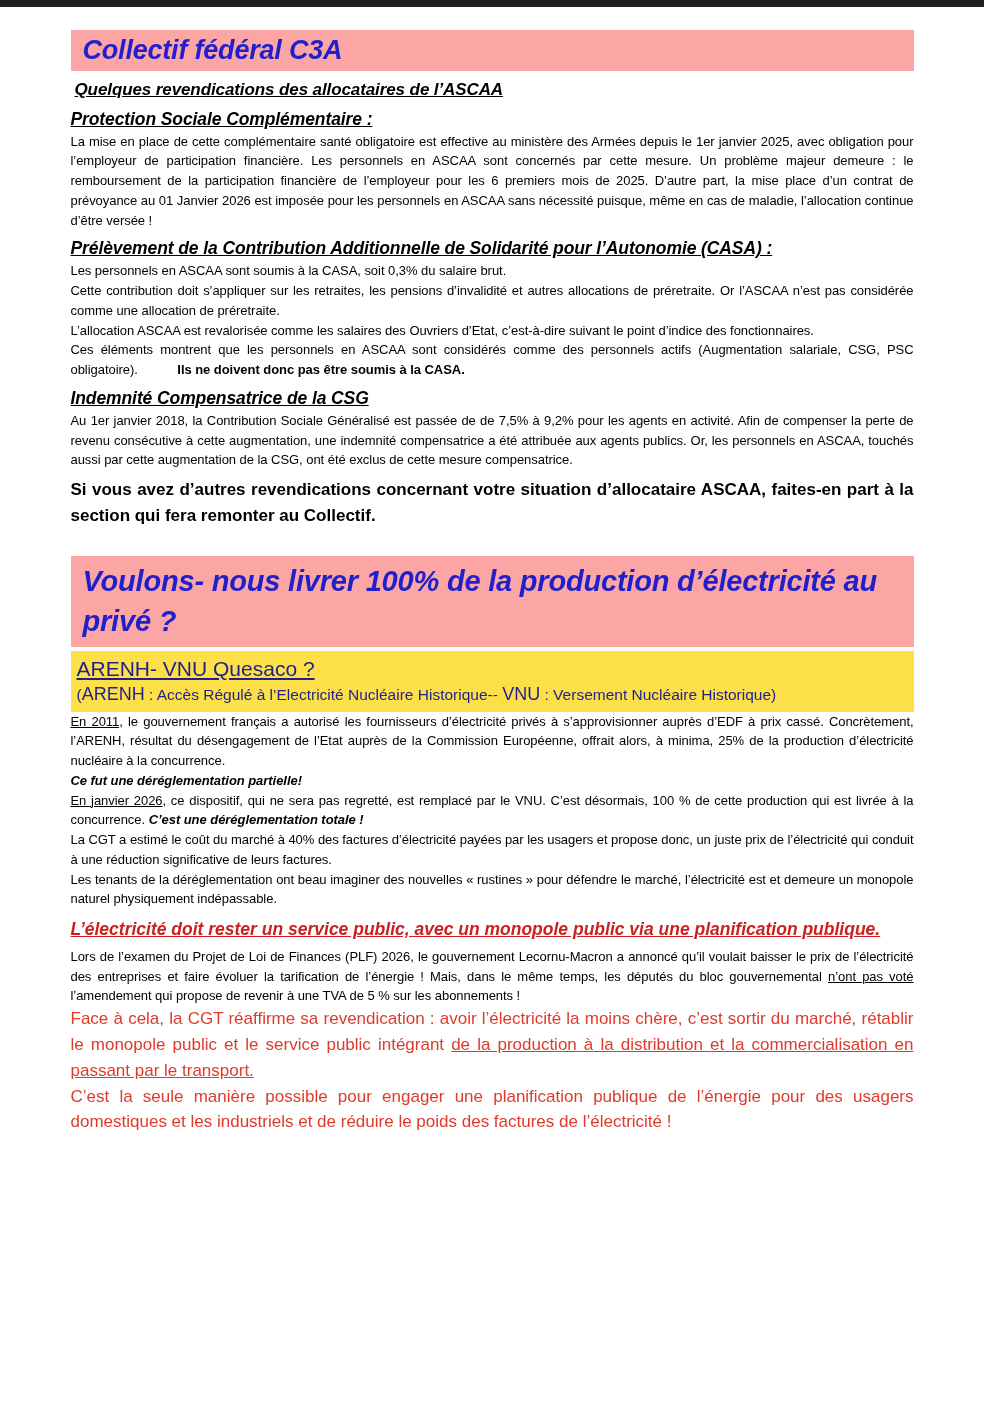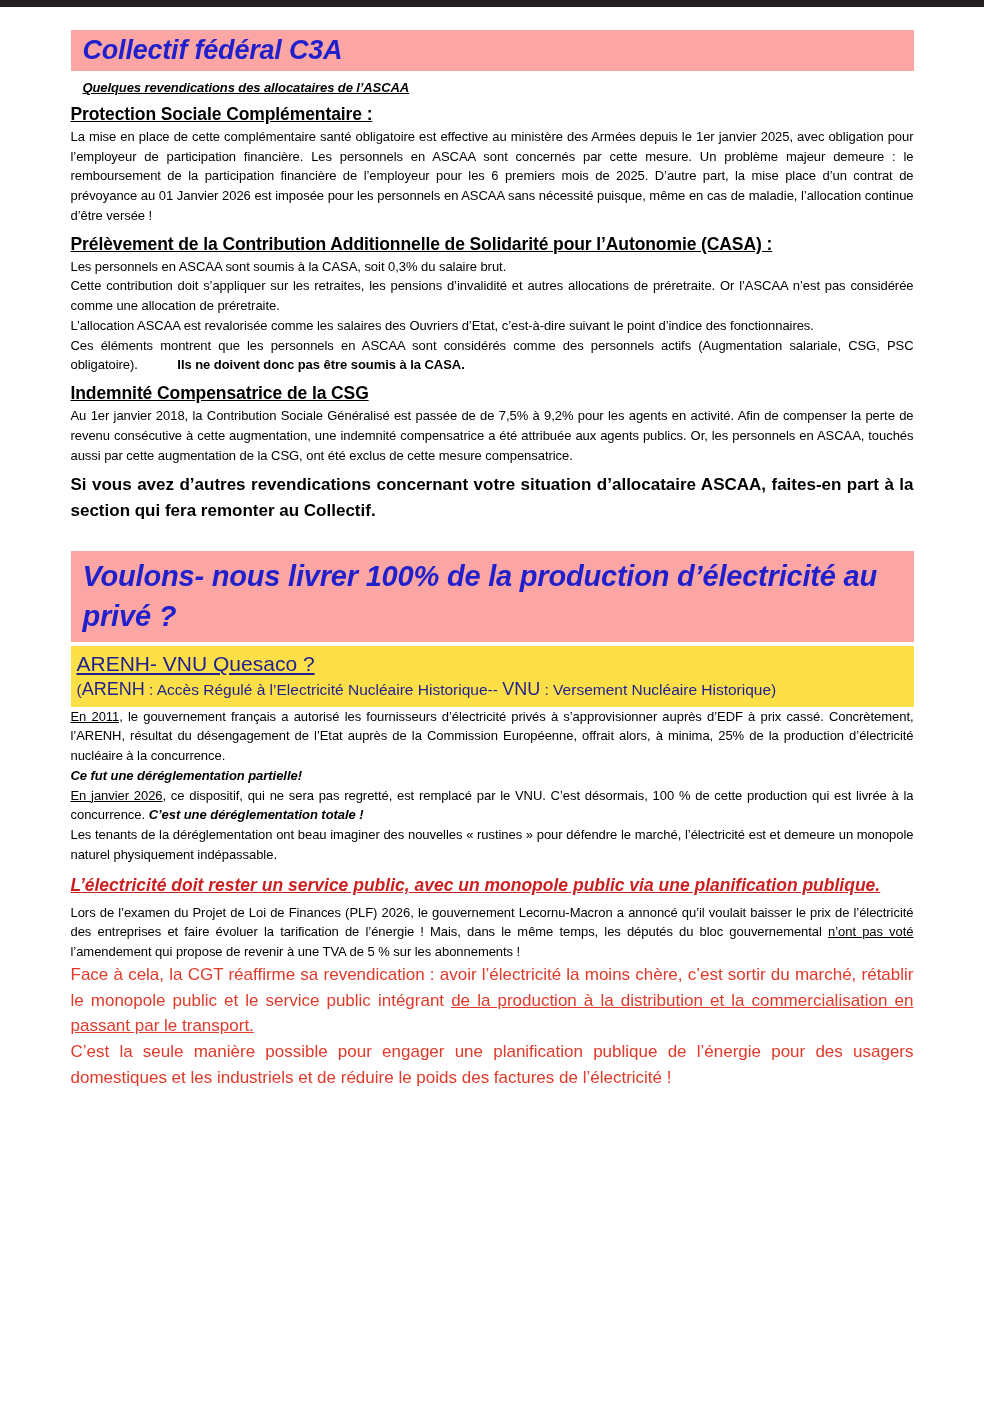--- a/index.html
+++ b/index.html
@@ -52,31 +52,32 @@
     letter-spacing: -0.2px;
     margin: 0;
   }
   .banner-title.big {
     font-size: 29px;
     line-height: 1.38;
   }
 
   
   h2.sub-head {
-    font-size: 13px;
-    font-weight: bold;
-    font-style: italic;
-    text-decoration: underline;
-    margin: 9px 0 4px 12px;
+    font-size: 17px;
+    font-weight: bold;
+    font-style: italic;
+    text-decoration: underline;
+    margin: 9px 0 4px 4px;
     line-height: 1.2;
     letter-spacing: -0.1px;
   }
   h3.minor-head {
     font-size: 17.5px;
     font-weight: bold;
+    font-style: italic;
     text-decoration: underline;
     margin: 8px 0 2px 0;
     line-height: 1.2;
     letter-spacing: -0.1px;
   }
 
   
   p.body {
     font-size: 13px;
     line-height: 1.52;
@@ -186,20 +187,21 @@
       <div class="arenh-title">ARENH- VNU Quesaco ?</div>
       <div class="arenh-sub"><span>(</span><span class="small">ARENH</span><span> : Accès Régulé à l’Electricité Nucléaire Historique-- </span><span class="small">VNU</span><span> : Versement Nucléaire Historique)</span></div>
     </div>
 
     <p class="body"><span class="u">En 2011,</span><span> le gouvernement français a autorisé les fournisseurs d’électricité privés à s’approvisionner auprès d’EDF à prix cassé. Concrètement, l’ARENH, résultat du désengagement de l’Etat auprès de la Commission Européenne, offrait alors, à minima, 25% de la production d’électricité nucléaire à la concurrence.</span></p>
 
     <p class="body nojust bi">Ce fut une déréglementation partielle!</p>
 
     <p class="body"><span class="u">En janvier 2026</span><span>, ce dispositif, qui ne sera pas regretté, est remplacé par le VNU. C’est désormais, 100 % de cette production qui est livrée à la concurrence. </span><span class="bi">C’est une déréglementation totale !</span></p>
 
+    <p class="body">La CGT a estimé le coût du marché à 40% des factures d’électricité payées par les usagers et propose donc, un juste prix de l’électricité qui conduit à une réduction significative de leurs factures.</p>
 
     <p class="body">Les tenants de la déréglementation ont beau imaginer des nouvelles « rustines » pour défendre le marché, l’électricité est et demeure un monopole naturel physiquement indépassable.</p>
 
     <div class="red-head">L’électricité doit rester un service public, avec un monopole public via une planification publique.</div>
 
     <p class="body"><span>Lors de l’examen du Projet de Loi de Finances (PLF) 2026, le gouvernement Lecornu-Macron a annoncé qu’il voulait baisser le prix de l’électricité des entreprises et faire évoluer la tarification de l’énergie ! Mais, dans le même temps, les députés du bloc gouvernemental </span><span class="u">n’ont pas voté</span><span> l’amendement qui propose de revenir à une TVA de 5 % sur les abonnements !</span></p>
 
     <p class="red"><span>Face à cela, la CGT réaffirme sa revendication : avoir l’électricité  la moins chère, c’est sortir du marché, rétablir le monopole public et le service public intégrant </span><span class="u">de la production à la distribution et la commercialisation en passant par le transport.</span></p>
 
     <p class="red">C’est la seule manière possible pour engager une planification publique de l’énergie pour des usagers domestiques et les industriels et de réduire le poids des factures de l’électricité !</p>

